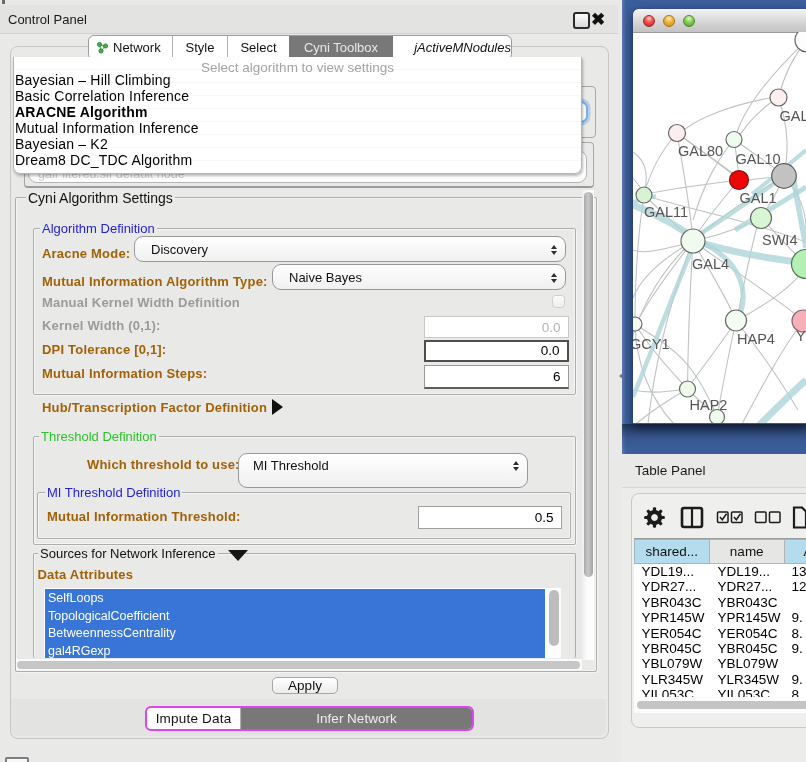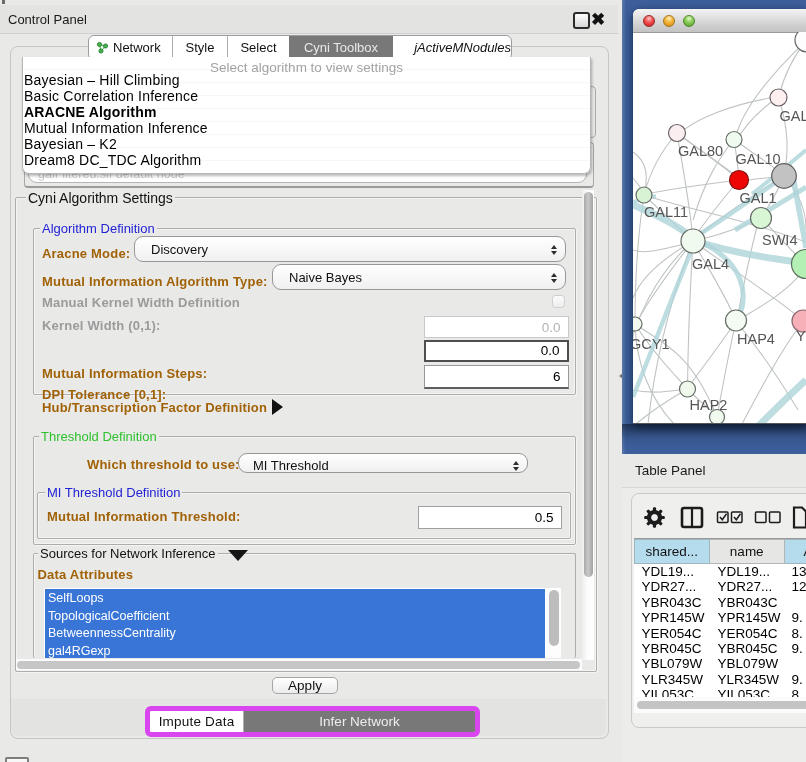--- a/index.html
+++ b/index.html
@@ -43,21 +43,21 @@
   <div style="flex:0 0 104px;text-align:center;color:#e8e8e8;line-height:23px;background:#787878;">Cyni Toolbox</div>
   <div style="flex:1;text-align:right;line-height:23px;font-style:italic;">jActiveMNodules</div>
 </div>
 
 <div class="abs" style="left:24px;top:86px;width:570px;height:50px;border:1px solid #a8a8a8;border-radius:4px;"></div>
 <div class="abs" style="left:500px;top:101px;width:88px;height:22px;background:#fff;border:2px solid #78b0e6;box-shadow:0 0 0 2.5px rgba(130,180,232,0.5);border-radius:7px;box-sizing:border-box;"></div>
 <div class="abs" style="left:24px;top:142px;width:570px;height:46px;border:1px solid #a8a8a8;border-radius:4px;border-bottom:2px solid #9b9b9b;box-sizing:border-box;"></div>
 <div class="abs" style="left:28px;top:150px;width:557px;height:31px;background:#fff;border:1px solid #b5b5b5;border-radius:9px;"></div>
 <div class="abs" style="left:38px;top:167px;font-size:12.5px;color:#cbcbcb;">galFiltered.sif default node</div>
 
-<div class="abs" id="overlay" style="left:22px;top:57px;width:567px;height:116px;background:repeating-linear-gradient(#ffffff 0px,#ffffff 12px,#f5f8f9 12px,#f5f8f9 13px);border:1px solid #b6b6b6;border-top:none;border-radius:0 0 7px 7px;box-shadow:1px 2px 3px rgba(0,0,0,0.28);">
+<div class="abs" id="overlay" style="left:13px;top:57px;width:567px;height:116px;background:repeating-linear-gradient(#ffffff 0px,#ffffff 12px,#f5f8f9 12px,#f5f8f9 13px);border:1px solid #b6b6b6;border-top:none;border-radius:0 0 7px 7px;box-shadow:1px 2px 3px rgba(0,0,0,0.28);">
   <div class="abs" style="left:0;top:2.5px;width:100%;text-align:center;font-size:13.5px;color:#a3a3a3;">Select algorithm to view settings</div>
   <div class="abs" style="left:1px;top:15px;font-size:14px;letter-spacing:0.2px;color:#000;line-height:16.1px;white-space:nowrap;">
     Bayesian – Hill Climbing<br>
     Basic Correlation Inference<br>
     <b>ARACNE Algorithm</b><br>
     Mutual Information Inference<br>
     Bayesian – K2<br>
     Dream8 DC_TDC Algorithm
   </div>
 </div>
@@ -81,32 +81,32 @@
 <div class="abs lbl" style="left:42px;top:274px;">Mutual Information Algorithm Type:</div>
 <div class="abs combo" style="left:272px;top:264px;width:294px;height:26px;">
       <span style="position:absolute;left:16px;top:5px;">Naive Bayes</span>
       <span class="spin" style="top:7px;"></span>
     </div>
 
 <div class="abs glbl" style="left:42px;top:295px;">Manual Kernel Width Definition</div>
 <div class="abs" style="left:551.5px;top:294.5px;width:13.5px;height:13.5px;background:linear-gradient(#fbfbfb,#ededed);border:1px solid #cfcfcf;border-radius:3.5px;box-sizing:border-box;"></div>
 <div class="abs glbl" style="left:42px;top:318px;">Kernel Width (0,1):</div>
 <div class="abs field" style="left:424px;top:315.8px;width:144.5px;height:22.5px;border:1px solid #c9c9c9;color:#b3b3b3;line-height:21px;font-size:13.5px;">0.0</div>
-<div class="abs lbl" style="left:42px;top:342px;margin-top:45px;">DPI Tolerance [0,1]:</div>
+<div class="abs lbl" style="left:42px;top:342px;">DPI Tolerance [0,1]:</div>
 <div class="abs field" style="left:424px;top:340.4px;width:144.5px;height:22px;border:2px solid #4e4e4e;color:#000;line-height:18px;font-size:13.5px;">0.0</div>
 <div class="abs lbl" style="left:42px;top:366px;">Mutual Information Steps:</div>
 <div class="abs field" style="left:424px;top:365.4px;width:144.5px;height:24px;border:1px solid #999;border-bottom:2px solid #5e5e5e;color:#000;line-height:21px;font-size:13.5px;">6</div>
 
 <div class="abs lbl" style="left:42px;top:400px;">Hub/Transcription Factor Definition</div>
 <div class="abs" style="left:272px;top:398.5px;width:0;height:0;border:8px solid transparent;border-left:11.5px solid #111;"></div>
 
 <div class="abs etched" style="left:33px;top:436px;width:541px;height:107px;"></div>
 <div class="abs gtitle" style="left:39px;top:429px;color:#2fc12f;">Threshold Definition</div>
 <div class="abs lbl" style="left:87px;top:457px;">Which threshold to use:</div>
-<div class="abs combo" style="left:238px;top:453px;width:290px;height:20px;text-align:right;">
+<div class="abs combo" style="left:238px;top:453px;width:290px;height:35px;text-align:right;">
       <span style="position:absolute;left:14px;top:4px;">MI Threshold</span>
       <span class="spin" style="top:6px;"></span>
     </div>
 
 <div class="abs etched" style="left:37px;top:492px;width:532px;height:45px;"></div>
 <div class="abs gtitle" style="left:45px;top:485px;color:#2323d6;">MI Threshold Definition</div>
 <div class="abs lbl" style="left:47px;top:509px;">Mutual Information Threshold:</div>
 <div class="abs field" style="left:418px;top:505.5px;width:143.5px;height:23px;border:1px solid #a0a0a0;color:#000;line-height:21px;font-size:13.5px;">0.5</div>
 
 <div class="abs etched" style="left:33px;top:553px;width:541px;height:104px;border-bottom:none;box-shadow:inset 1px 1px 0 #f4f4f3;"></div>
@@ -115,21 +115,21 @@
 <div class="abs lbl" style="left:37.5px;top:567px;">Data Attributes</div>
 
 <div class="abs" style="left:44px;top:588px;width:517px;height:70px;background:#fff;"></div>
 <div class="abs" style="left:45px;top:589px;width:500px;height:69px;background:#3875d7;"></div>
 <div class="abs" style="left:48px;top:590px;font-size:12.5px;color:#fff;line-height:17.7px;">SelfLoops<br>TopologicalCoefficient<br>BetweennessCentrality<br>gal4RGexp</div>
 <div class="abs" style="left:546px;top:589px;width:15px;height:69px;background:#fdfdfd;"></div>
 <div class="abs" style="left:549px;top:590px;width:10px;height:56px;background:#bdbdbd;border-radius:5px;"></div>
 
 <div class="abs" style="left:272px;top:677px;width:66px;height:17px;background:linear-gradient(#ffffff,#ececec);border:1px solid #a6a6a6;border-radius:5px;text-align:center;font-size:13.5px;color:#111;line-height:16px;box-sizing:border-box;">Apply</div>
 
-<div class="abs" style="left:145px;top:706px;width:325px;height:21px;background:#fff;border:5px solid #d946ef;border-radius:6px;overflow:hidden;display:flex;">
+<div class="abs" style="left:145px;top:706px;width:325px;height:21px;background:#fff;border:2px solid #d946ef;border-radius:6px;overflow:hidden;display:flex;">
   <div style="flex:0 0 93px;text-align:center;font-size:13.5px;letter-spacing:0.2px;color:#111;line-height:21px;border-right:1px solid #b0b0b0;">Impute Data</div>
   <div style="flex:1;text-align:center;font-size:13.5px;color:#ededed;line-height:21px;background:#787878;">Infer Network</div>
 </div>
 
 <div class="abs" style="left:5px;top:757px;width:20px;height:10px;border:2px solid #7d7d7d;border-radius:2px;background:linear-gradient(#fcfcfc,#e0e0e0);"></div>
 
 <div class="abs" style="left:616px;top:373px;width:0;height:0;border:3px solid transparent;border-right:4px solid #777;"></div>
 
 <div class="abs" style="left:622px;top:0;width:184px;height:454px;background:linear-gradient(90deg,#5b79ab,#3c5f9c 4px,#3c5f9c);"></div>
 <div class="abs" style="left:622px;top:424px;width:184px;height:26px;background:linear-gradient(rgba(16,26,48,0.62),rgba(40,60,100,0.25) 55%,rgba(65,102,169,0));"></div>

